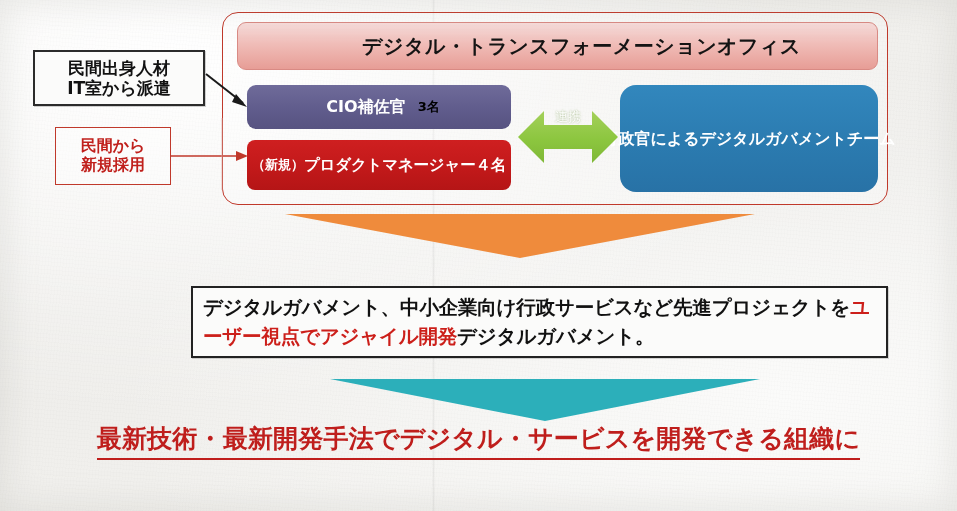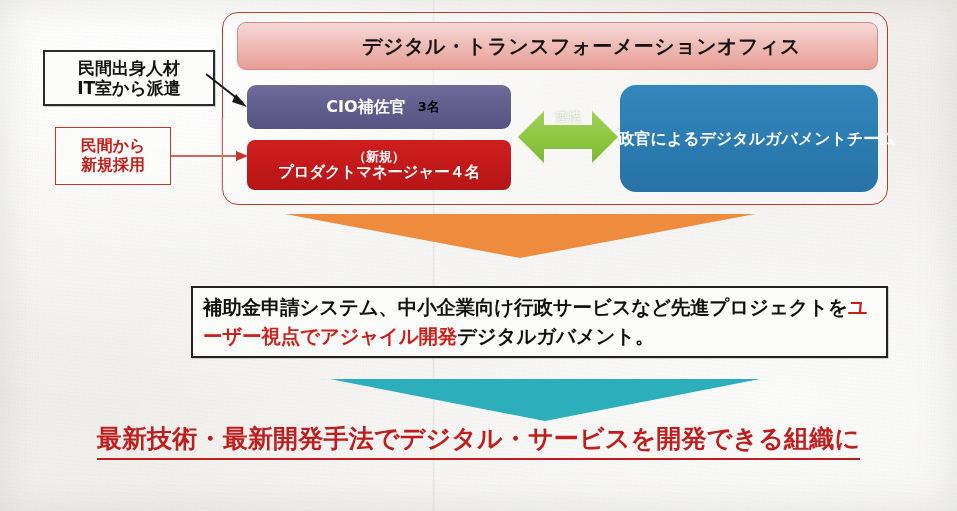--- a/index.html
+++ b/index.html
@@ -104,21 +104,21 @@
     margin-left: 12px;
   }
 
   #pm-box {
     position: absolute;
     left: 247px; top: 140px;
     width: 264px; height: 50px;
     border-radius: 8px;
     background: linear-gradient(to bottom, #cf1f20 0%, #c2191a 55%, #b51516 100%);
     display: flex;
-    flex-direction: column;
+    flex-direction: row;
     align-items: center;
     justify-content: center;
     line-height: 1.05;
   }
   #pm-box .line1 {
     font-size: 13px;
     font-weight: bold;
     color: #ffffff;
     white-space: nowrap;
   }
@@ -166,21 +166,21 @@
     font-size: 13px;
     font-weight: normal;
     color: #ffffff;
     text-shadow: 0 0 2px rgba(90,130,40,.6);
     pointer-events: none;
   }
 
   
   #note-dispatch {
     position: absolute;
-    left: 43px; top: 50px;
+    left: 33px; top: 50px;
     width: 172px; height: 56px;
     border: 2px solid #2b2b2b;
     background: #fbfbfa;
     box-sizing: border-box;
     display: flex;
     flex-direction: column;
     align-items: center;
     justify-content: center;
     line-height: 1.18;
     box-shadow: 1px 1px 0 rgba(0,0,0,.18);
@@ -337,21 +337,21 @@
   </svg>
 
   <div id="orange-arrow">
     <svg width="470" height="44" viewBox="0 0 470 44" xmlns="http://www.w3.org/2000/svg">
       <polygon points="0,0 470,0 235,44" fill="#ef8b3c"></polygon>
     </svg>
   </div>
 
   <div id="summary-box">
     <div class="para">
-      <span>補助金申請システム、中小企業向け行政サービスなど先進プロジェクトを</span><span class="hl">ユーザー視点でアジャイル開発</span><span>デジタルガバメント。</span>
+      <span>デジタルガバメント、中小企業向け行政サービスなど先進プロジェクトを</span><span class="hl">ユーザー視点でアジャイル開発</span><span>デジタルガバメント。</span>
     </div>
   </div>
 
   <div id="teal-arrow">
     <svg width="430" height="42" viewBox="0 0 430 42" xmlns="http://www.w3.org/2000/svg">
       <polygon points="0,0 430,0 215,42" fill="#2cafba"></polygon>
     </svg>
   </div>
 
   <div id="headline">

